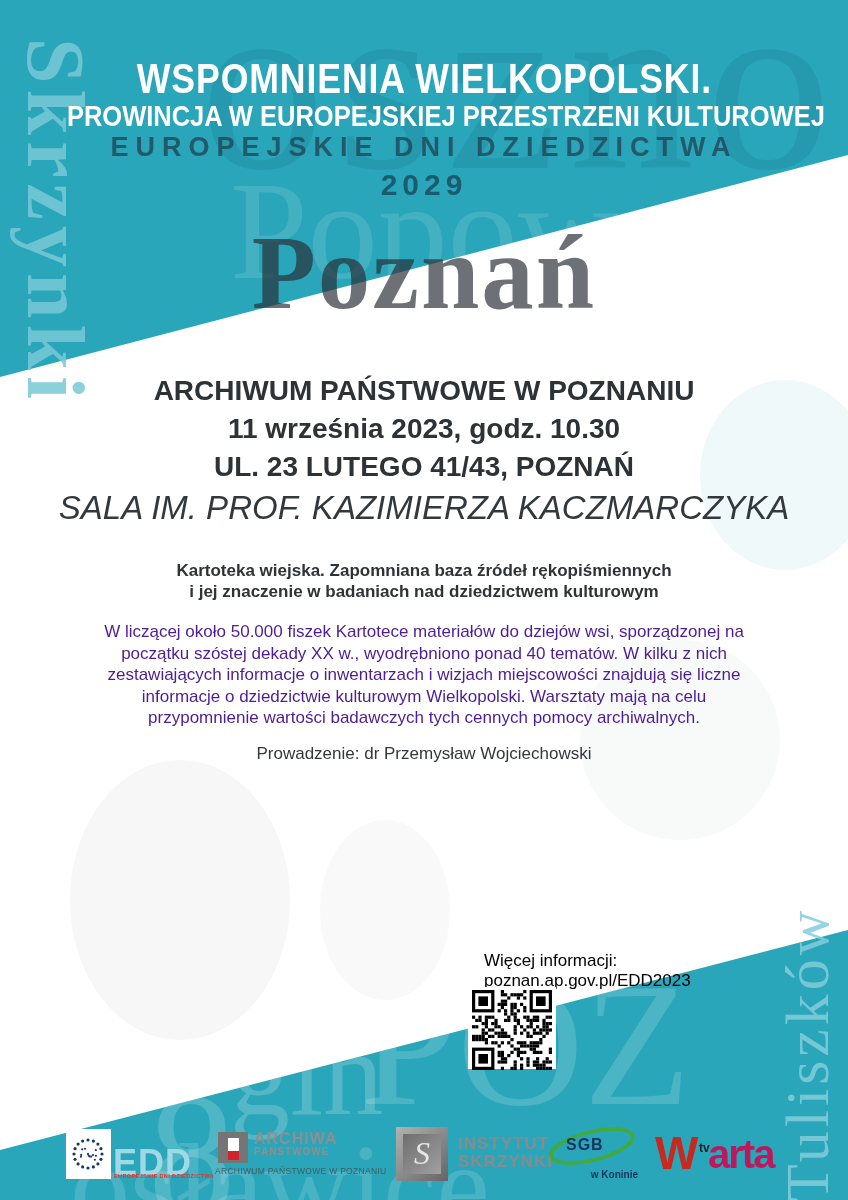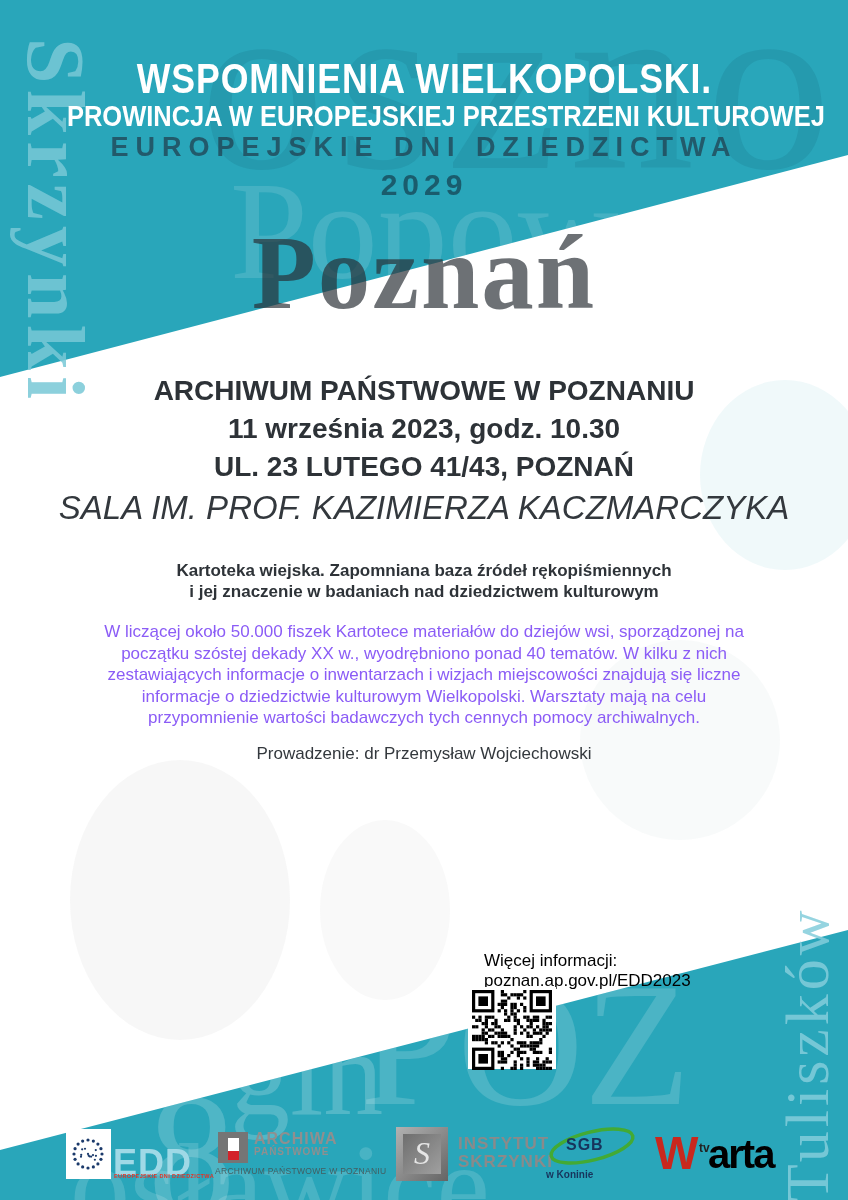--- a/index.html
+++ b/index.html
@@ -21,21 +21,21 @@
   #year{top:168px;font-size:30px;font-weight:bold;color:rgba(22,74,90,.8);letter-spacing:5px;}
   #city{top:212px;font-family:"Liberation Serif",serif;font-size:105px;font-weight:bold;
         color:rgba(40,46,52,.68);letter-spacing:2px;}
   
   .venue{font-weight:bold;font-size:28px;color:#2d3237;}
   #venue1{top:375px;} #venue2{top:413px;} #venue3{top:451px;}
   #venue4{top:489px;font-weight:normal;font-style:italic;font-size:33px;color:#33383d;}
   
   .lect-title{font-weight:bold;font-size:17px;color:#2e3338;}
   #lt1{top:561px;} #lt2{top:582px;}
-  #desc{top:621px;left:94px;width:660px;font-size:17px;line-height:21.5px;color:#8b5cf6;text-align:center;}
+  #desc{top:621px;left:94px;width:660px;font-size:17px;line-height:21.5px;color:#4c1d95;text-align:center;}
   #lead{top:744px;font-size:17px;color:#33383d;}
   #part1{top:765px;font-size:17px;color:#33383d;}
   #part2{top:786px;font-size:17px;color:#33383d;}
   
   .more{left:484px;font-size:17px;color:#000000;}
   #more1{top:951px;} #more2{top:971px;}
   #qr-tile{left:468px;top:987px;width:88px;height:82px;background:#ffffff;}
   #qr-tile svg{position:absolute;left:4px;top:3px;}
   
   #wm-left{left:10px;top:38px;width:95px;height:450px;}
@@ -60,24 +60,24 @@
   #ap2{left:254px;top:1146px;font-size:10px;font-weight:bold;color:#8f8f8f;letter-spacing:1px;}
   #ap-sub{left:215px;top:1166px;font-size:8.5px;color:rgba(70,85,88,.9);letter-spacing:.3px;}
   #is-icon{left:396px;top:1127px;width:52px;height:54px;background:linear-gradient(135deg,#b2b2b2,#646464);}
   #is-icon .inner{position:absolute;inset:7px;background:linear-gradient(315deg,#a0a0a0,#6e6e6e);}
   #is-icon .s{position:absolute;inset:0;text-align:center;line-height:52px;font-family:"Liberation Serif",serif;
       font-style:italic;font-size:32px;color:#e6e6e6;}
   #is1{left:458px;top:1134px;font-size:17px;font-weight:bold;color:#8a8a8a;letter-spacing:1px;}
   #is2{left:458px;top:1152px;font-size:17px;font-weight:bold;color:#8a8a8a;letter-spacing:1px;}
   #sgb-abbr{left:566px;top:1136px;font-size:16px;font-weight:bold;color:#17345c;letter-spacing:1px;}
   #sgb1{left:546px;top:1157px;width:92px;text-align:center;font-size:10px;font-weight:bold;color:#17345c;margin-top:45px;}
-  #sgb2{left:546px;top:1169px;width:92px;text-align:left;font-size:10px;font-weight:bold;color:#17345c;}
+  #sgb2{left:546px;top:1169px;width:92px;text-align:right;font-size:10px;font-weight:bold;color:#17345c;}
   #warta-w{left:655px;top:1126px;font-size:46px;font-weight:bold;color:#c8281e;}
   #warta-tv{left:699px;top:1141px;font-size:12px;font-weight:bold;color:#222222;}
-  #warta-rest{left:708px;top:1132px;font-size:40px;font-weight:bold;color:#000000;letter-spacing:-2px;}
+  #warta-rest{left:708px;top:1132px;font-size:40px;font-weight:bold;color:#be185d;letter-spacing:-2px;}
 </style>
 </head>
 <body>
 
 <div id="poster">
 
   <div id="band-top">
     <div class="ghost" style="left:200px;top:-60px;font-size:250px;letter-spacing:12px;color:rgba(8,52,66,.10);">oszno</div>
     <div class="ghost" style="left:230px;top:150px;font-size:140px;color:rgba(255,255,255,.13);">Popow</div>
   </div>

